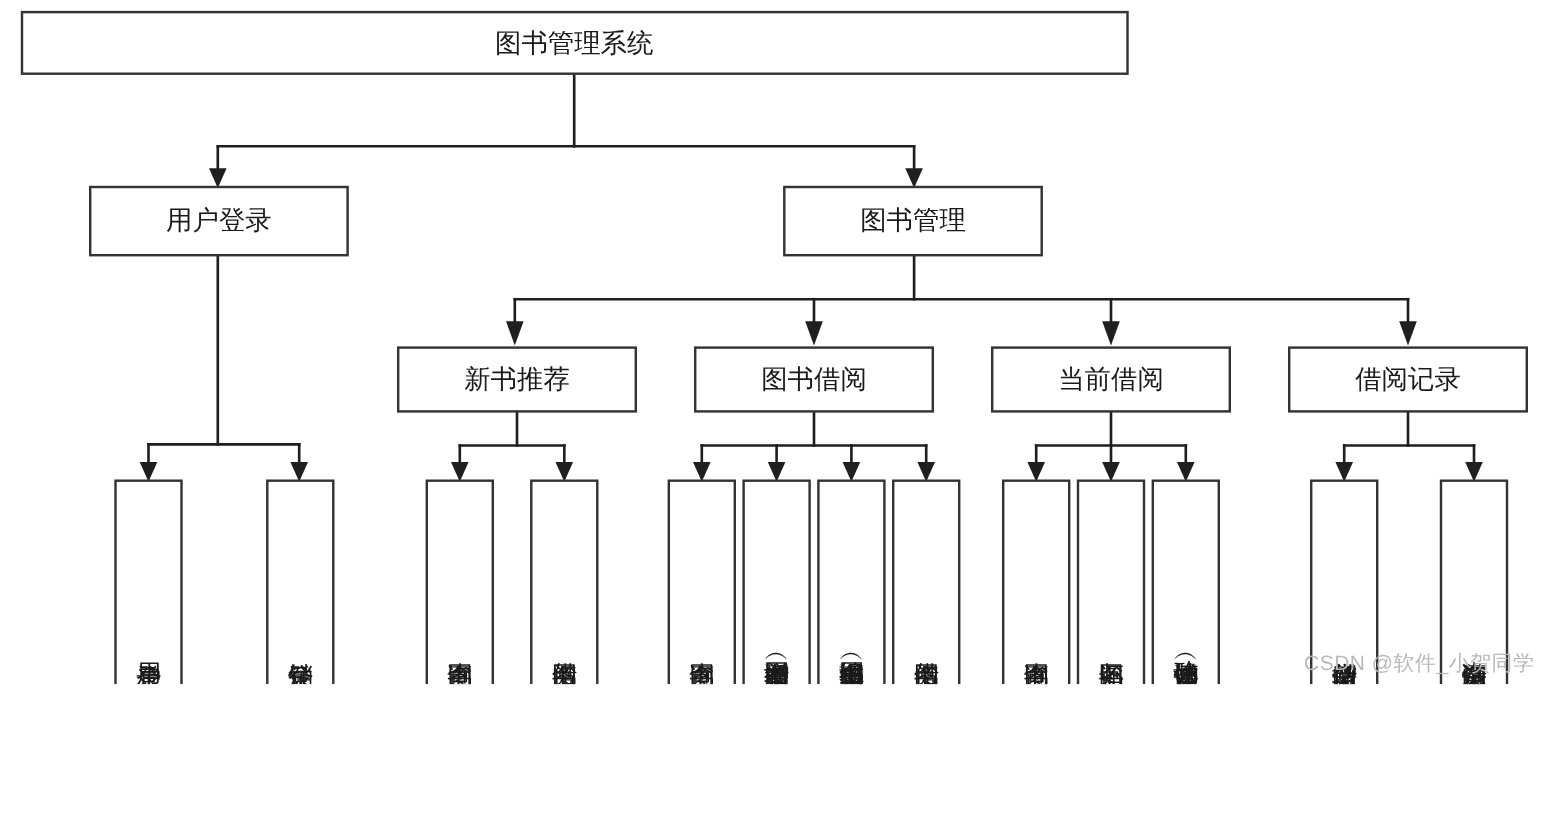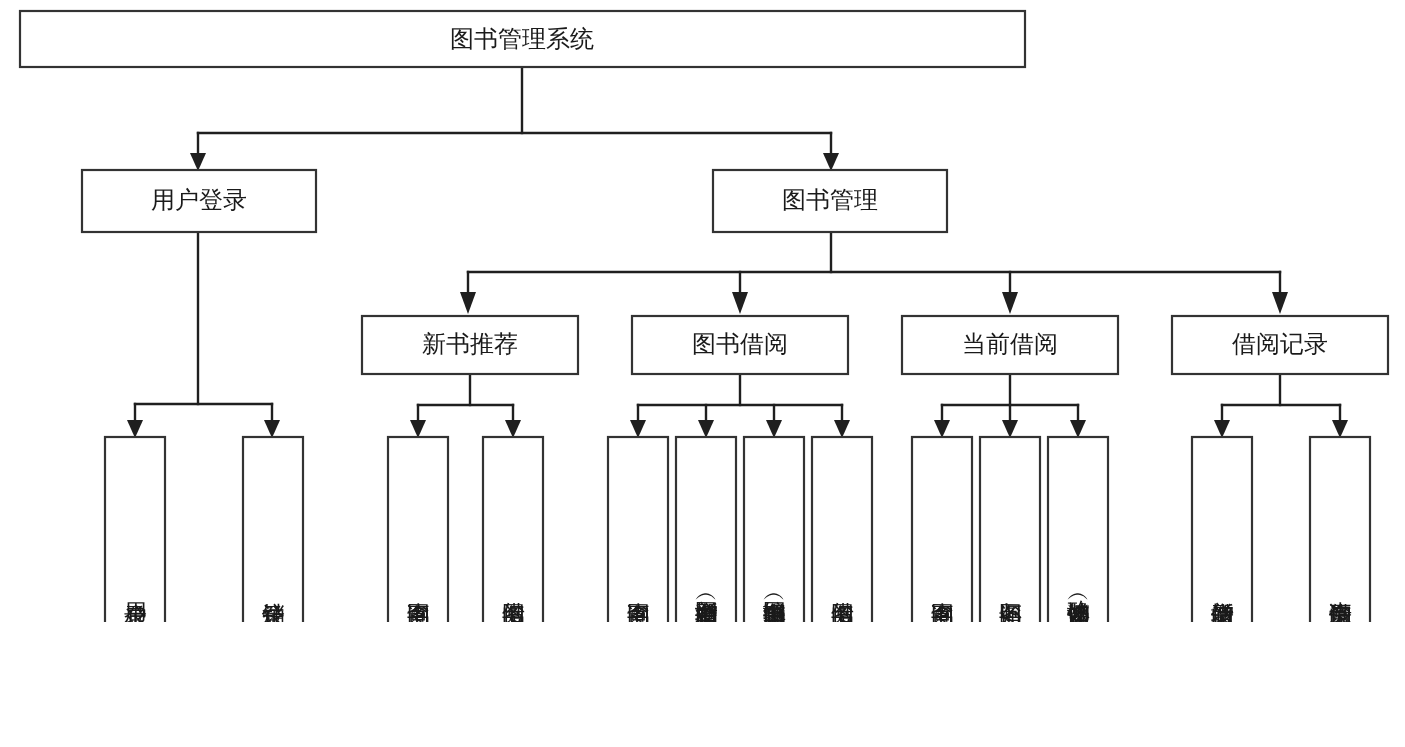--- a/index.html
+++ b/index.html
@@ -287,14 +287,15 @@
 
     <g>
       <rect class="node-box" x="1310" y="437" width="60" height="298"></rect>
       <foreignObject class="vlabel-fo" x="1310" y="437" width="60" height="298">
         <div xmlns="http://www.w3.org/1999/xhtml" class="vlabel-inner">查询借阅记录</div>
       </foreignObject>
     </g>
 
   </svg>
 
+  <div class="watermark-text">CSDN @软件_小贺同学</div>
 
 </div>
 
 </body></html>

